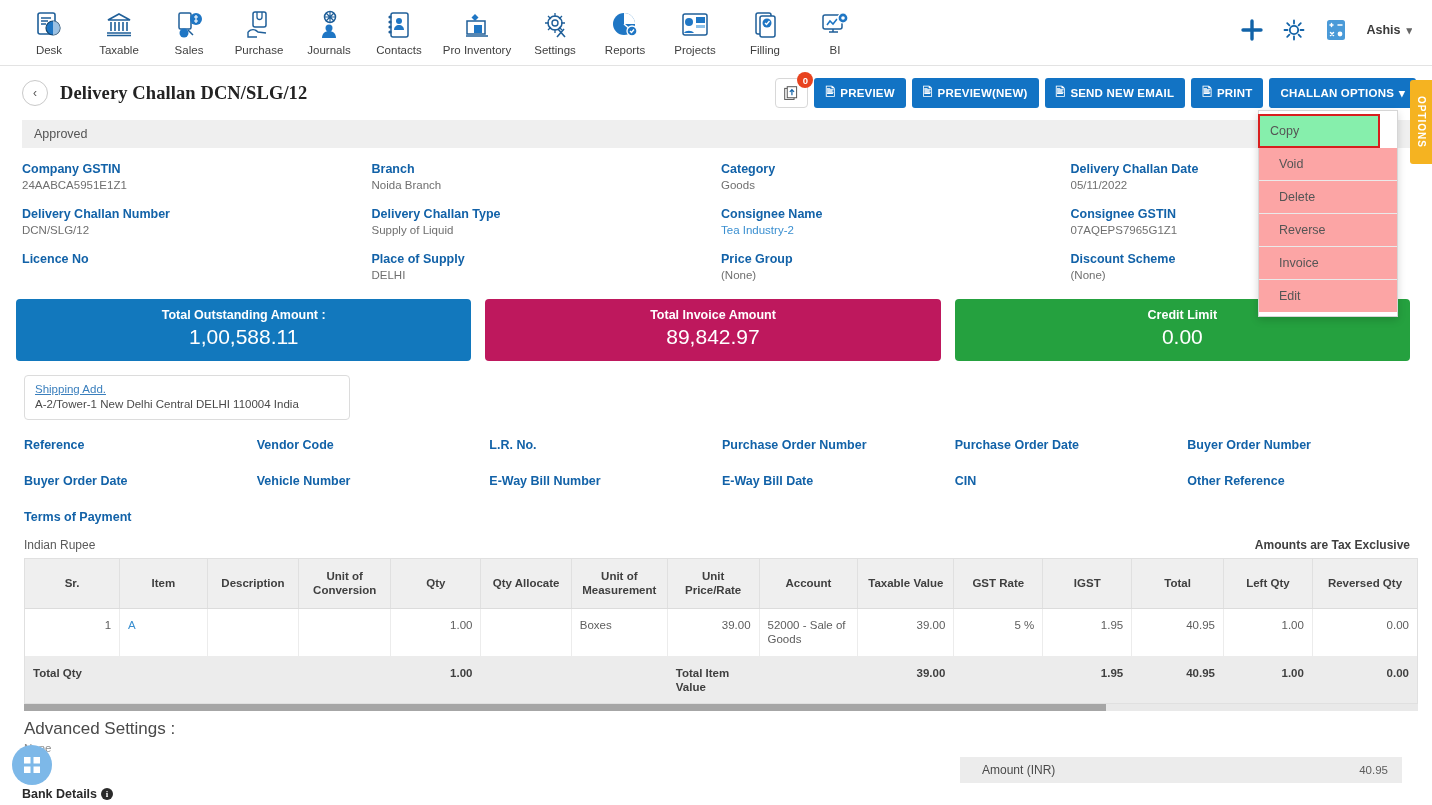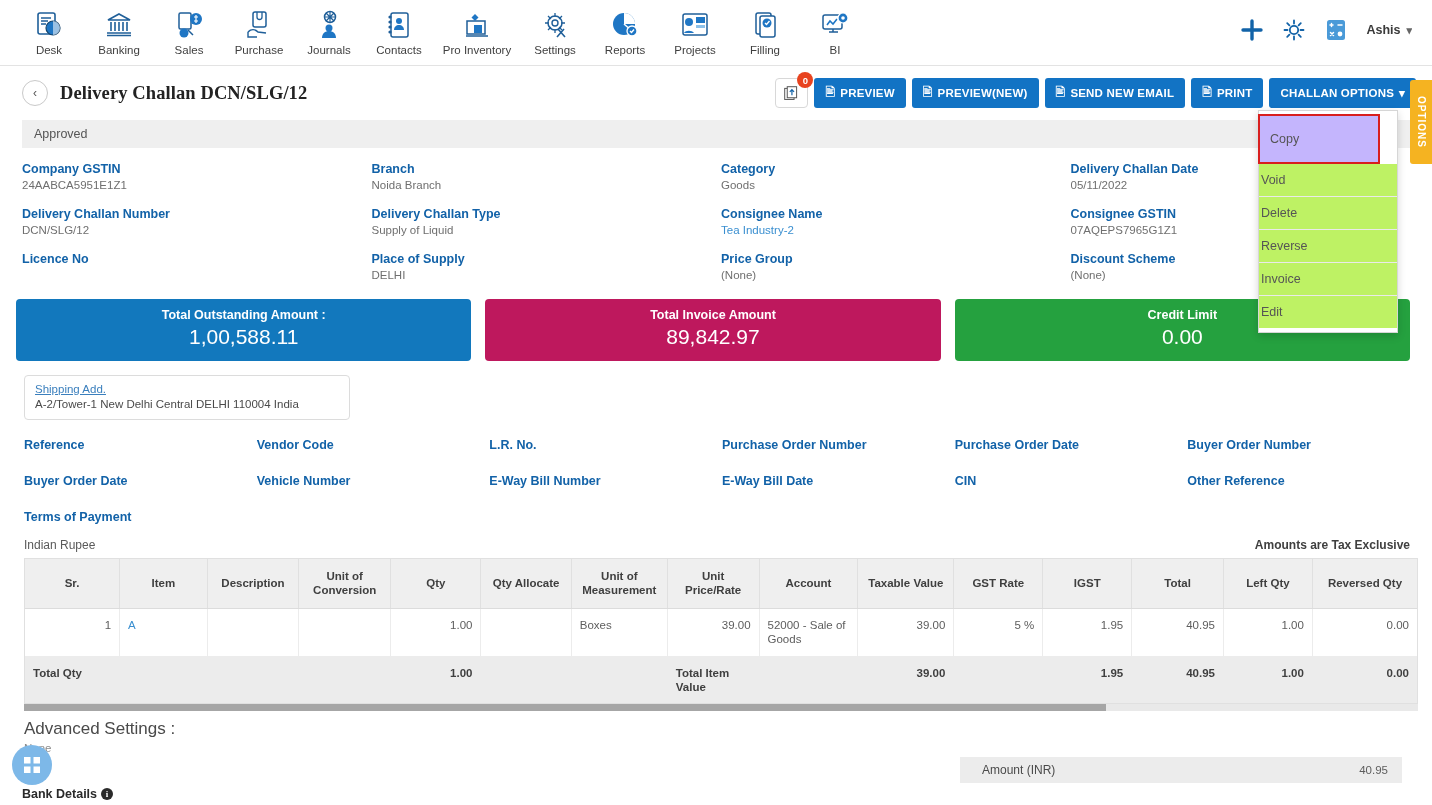--- a/index.html
+++ b/index.html
@@ -75,27 +75,27 @@
   }
   .btn-blue .g { font-size: 12px; }
 
   
   .dropdown {
     position: absolute; top: 32px; right: 18px; width: 140px; background: #fff;
     border: 1px solid #d6d6d6; box-shadow: 0 3px 8px rgba(0,0,0,.16);
     z-index: 50; padding: 4px 0;
   }
   .dd-item {
-    font-size: 12.5px; color: #555; padding: 9px 2px; cursor: pointer;
-    border-bottom: 1px solid #eaeaea; background: #bef264;
+    font-size: 12.5px; color: #555; padding: 9px 20px; cursor: pointer;
+    border-bottom: 1px solid #eaeaea; background: #fca5a5;
   }
   .dd-item:last-child { border-bottom: none; }
   .dd-item.highlight {
-    border: 2px solid #d81e1e; margin: -1px 0 0 -1px; padding: 16px 10px;
-    position: relative; width: 122px; background: #c4b5fd;
+    border: 2px solid #d81e1e; margin: -1px 0 0 -1px; padding: 8px 10px;
+    position: relative; width: 122px; background: #86efac;
   }
 
   
   .options-tab {
     position: absolute; right: 0; top: 80px; width: 22px; height: 84px;
     background: #f5b321; border-radius: 3px 0 0 3px;
     display: flex; align-items: center; justify-content: center; cursor: pointer;
     z-index: 40;
   }
   .options-tab span {
@@ -231,21 +231,21 @@
       <span class="lbl">Desk</span>
     </div>
     <div class="nav-item">
       <span class="ico">
         <svg width="30" height="30" viewBox="0 0 30 30">
             <path d="M15 4l11 6H4z" fill="none" stroke="#1f5f99" stroke-width="1.6"></path>
             <path d="M7 12v9M11 12v9M15 12v9M19 12v9M23 12v9" stroke="#1f5f99" stroke-width="1.6"></path>
             <path d="M3 23h24M3 25.5h24" stroke="#1f5f99" stroke-width="1.6"></path>
           </svg>
       </span>
-      <span class="lbl">Banking</span>
+      <span class="lbl">Taxable</span>
     </div>
     <div class="nav-item">
       <span class="ico">
         <svg width="30" height="30" viewBox="0 0 30 30">
             <rect x="5" y="3" width="12" height="16" rx="1.5" fill="#fff" stroke="#1f5f99" stroke-width="1.5"></rect>
             <circle cx="22" cy="9" r="6" fill="#1f76c4"></circle>
             <path d="M22 5v8M20 7h4M20 11h4" stroke="#fff" stroke-width="1.2"></path>
             <circle cx="10" cy="23" r="4.5" fill="#1f76c4"></circle>
             <path d="M14 20l5 5" stroke="#1f5f99" stroke-width="1.5"></path>
           </svg>

